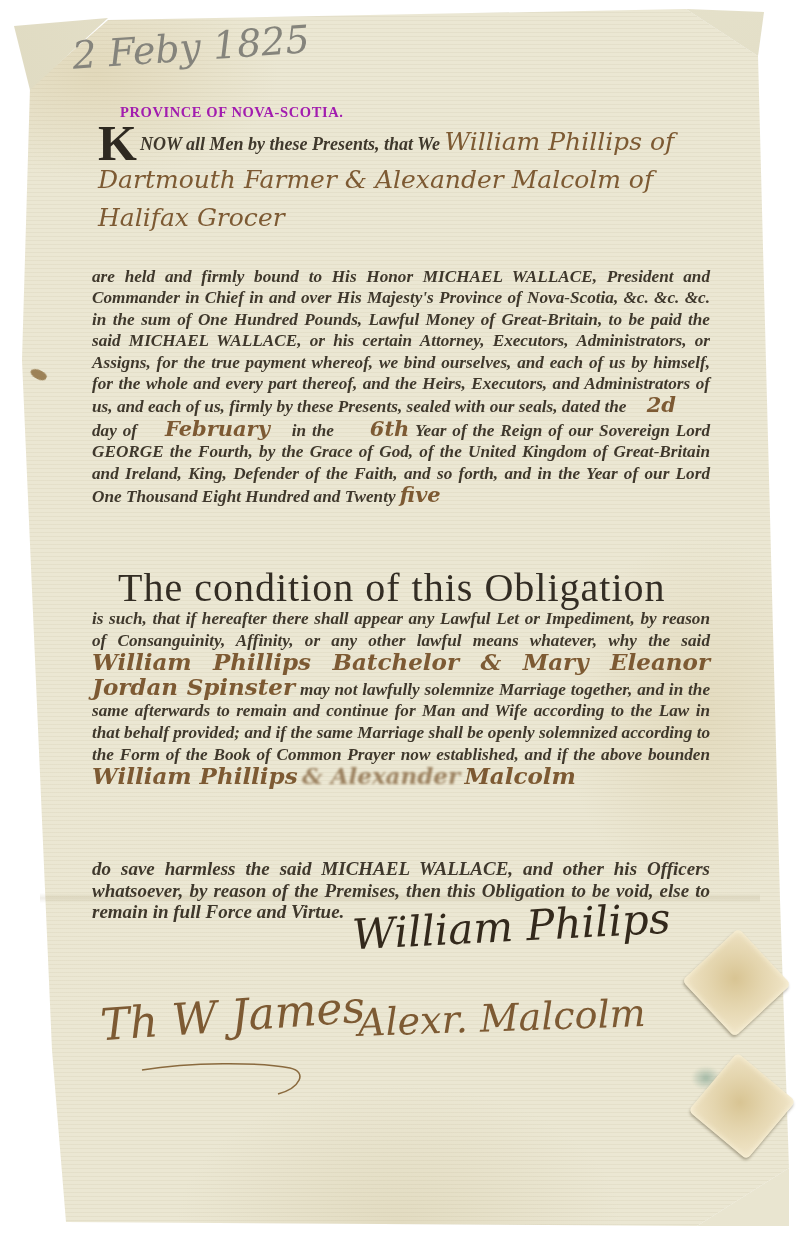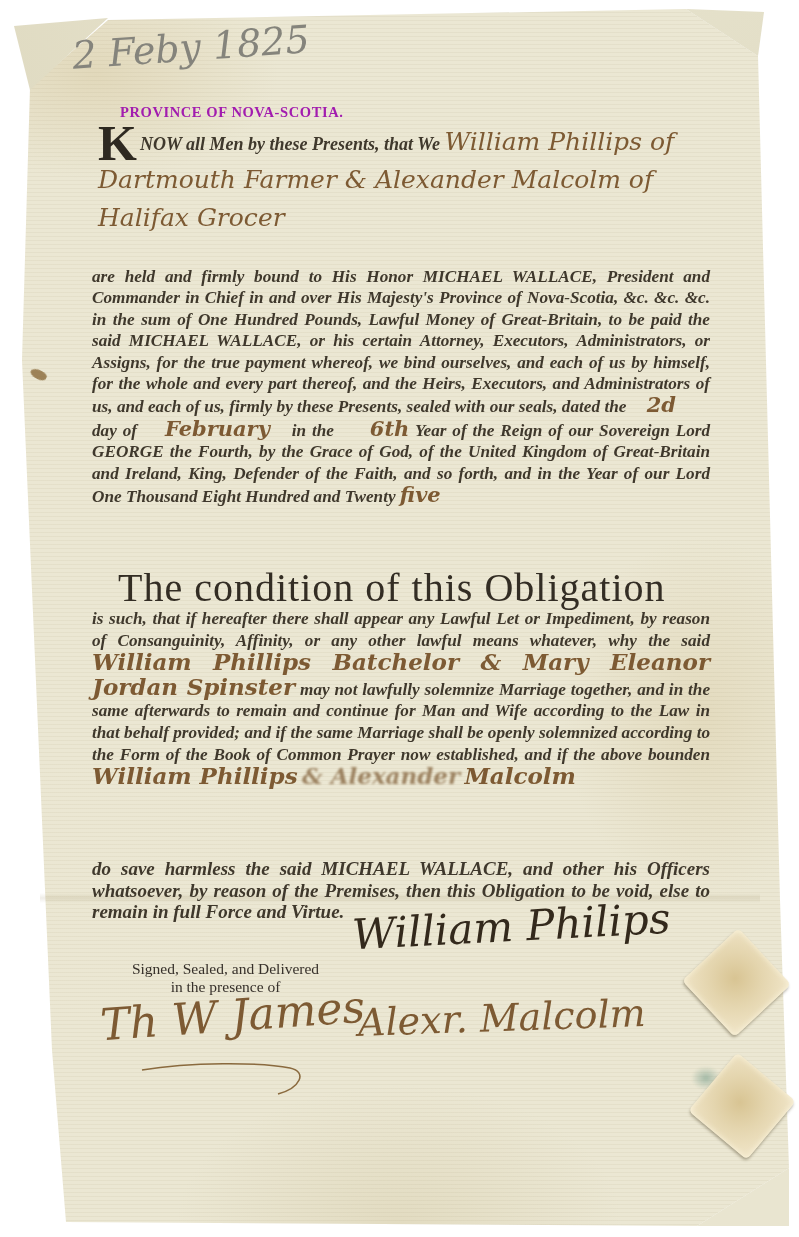--- a/index.html
+++ b/index.html
@@ -116,24 +116,20 @@
     <span>may not lawfully solemnize Marriage together, and in the same afterwards to remain and continue for Man and Wife according to the Law in that behalf provided; and if the same Marriage shall be openly solemnized according to the Form of the Book of Common Prayer now established, and if the above bounden</span>
     <span class="hw">William Phillips</span>
     <span class="hw smudge">&amp; Alexander</span>
     <span class="hw">Malcolm</span>
   </div>
 
   <div class="txt harmless-par print bold-it">do save harmless the said MICHAEL WALLACE, and other his Officers whatsoever, by reason of the Premises, then this Obligation to be void, else to remain in full Force and Virtue.</div>
 
   <div class="txt sig sig-phillips">William Philips</div>
 
-  <div class="txt attest">
-    <div>Signed, Sealed, and Delivered</div>
-    <div>in the presence of</div>
-  </div>
 
   <div class="txt sig sig-witness">Th W James</div>
 
   <svg class="flourish" width="180" height="40" viewBox="0 0 180 40">
     <path d="M2 12 C 50 4, 120 4, 150 10 C 168 14, 160 30, 138 36" fill="none" stroke="#8a6a3e" stroke-width="1.6"></path>
   </svg>
 
   <div class="txt sig sig-malcolm">Alexr. Malcolm</div>
 
   <div class="teal-mark"></div>

